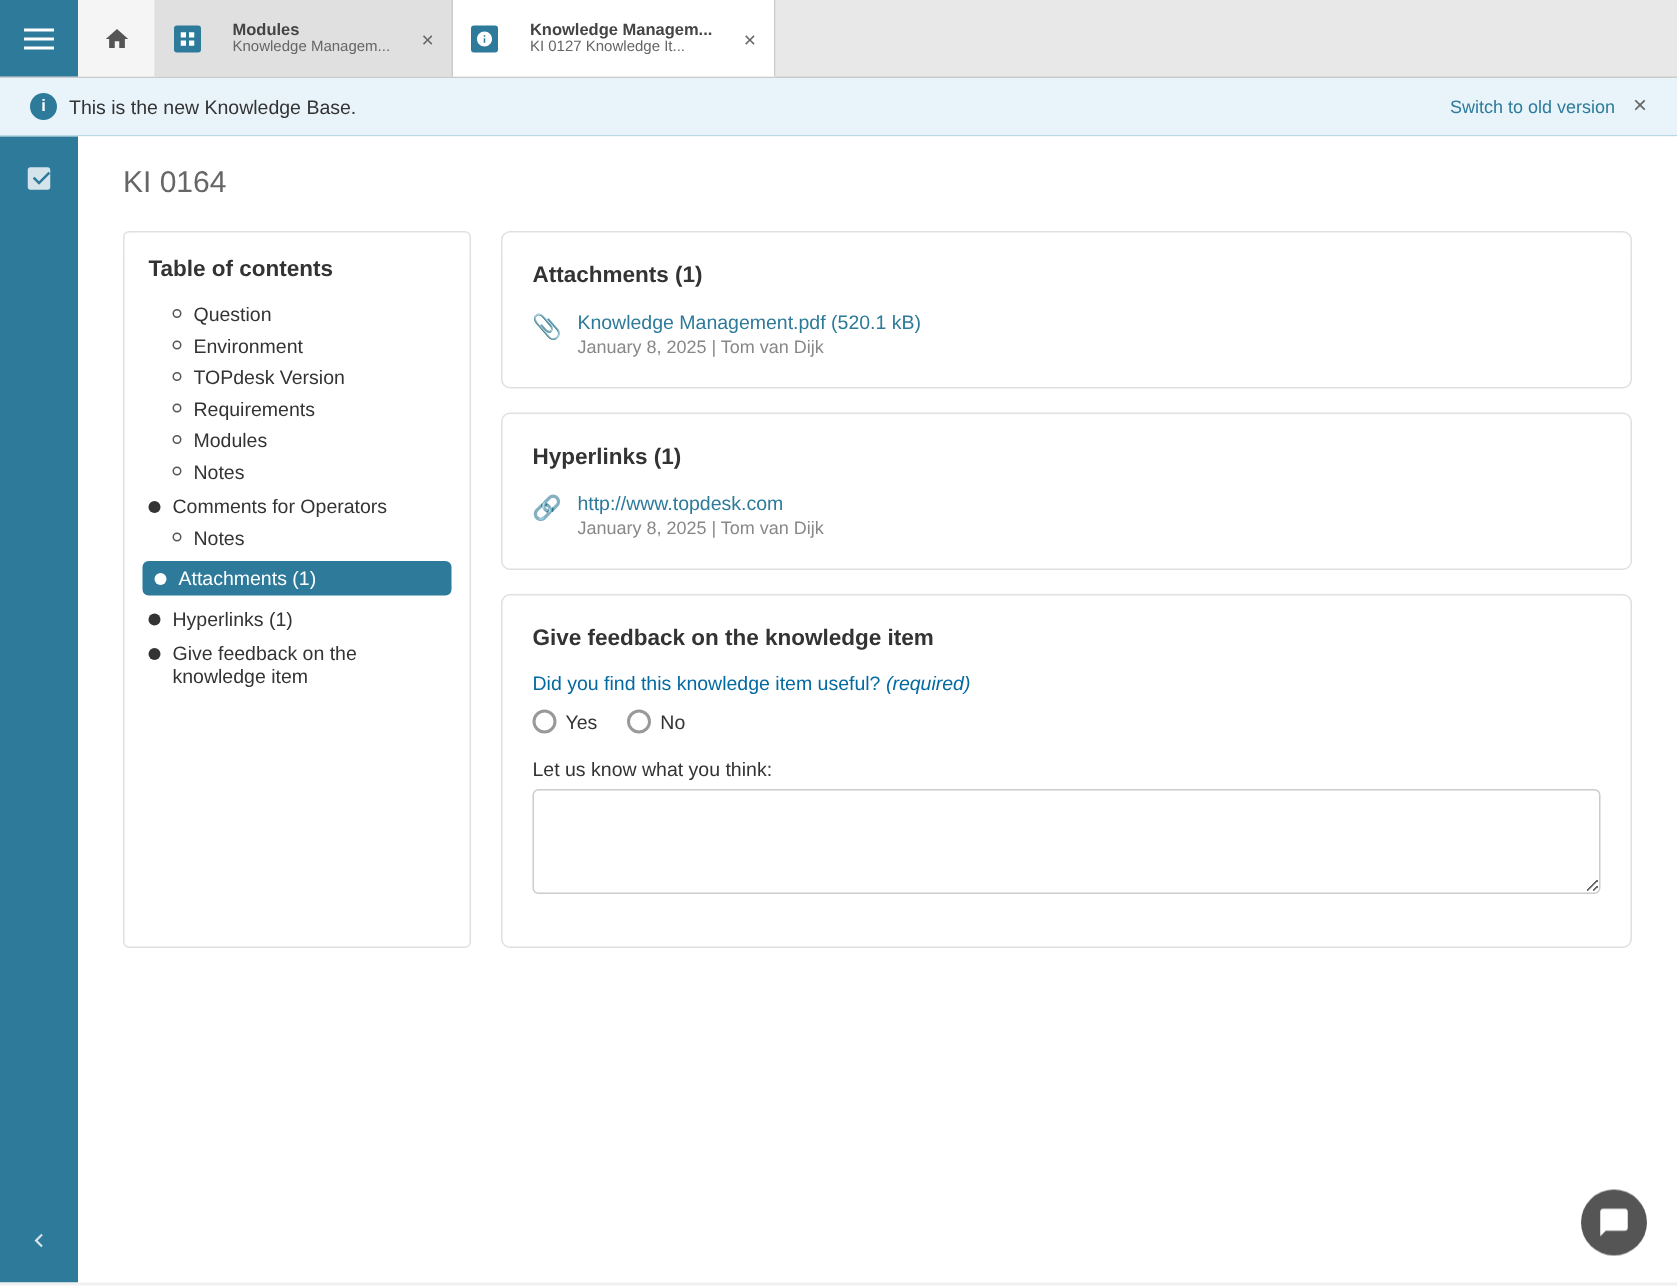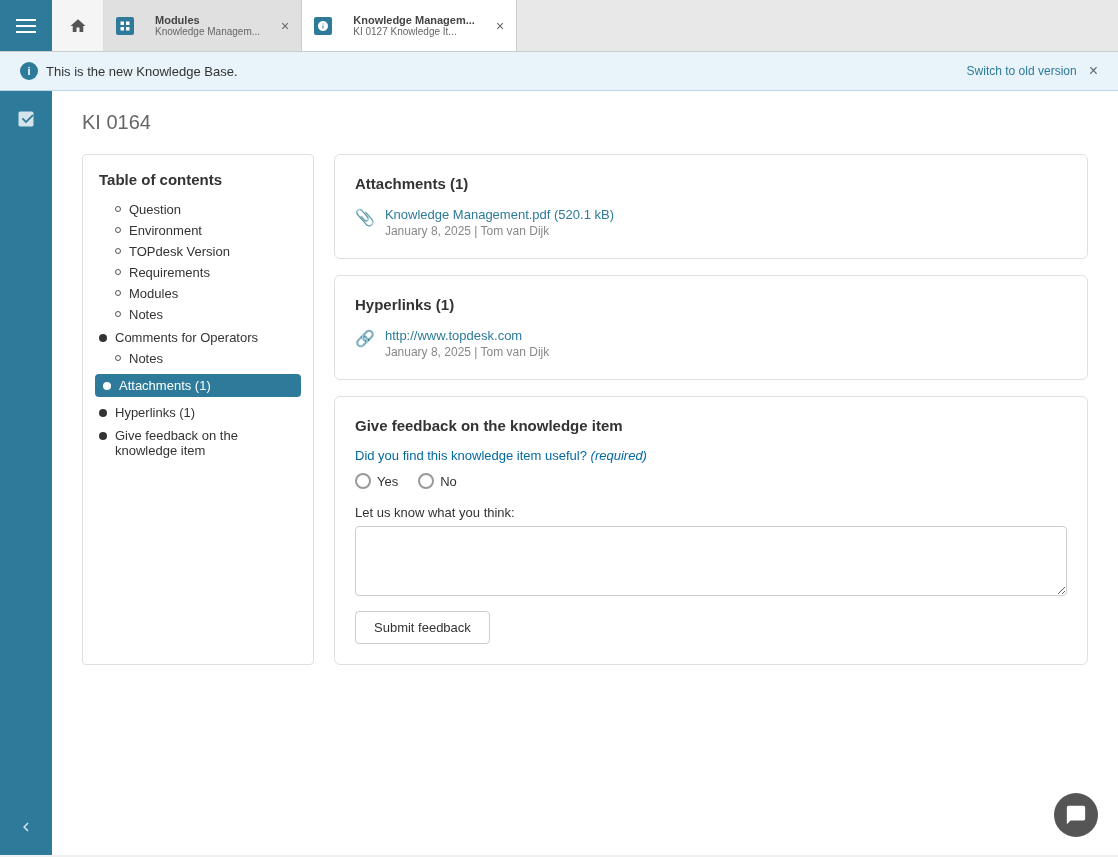--- a/index.html
+++ b/index.html
@@ -362,21 +362,20 @@
               <div class="radio-circle"></div>
               <span class="radio-label">Yes</span>
             </label>
             <label class="radio-option">
               <div class="radio-circle"></div>
               <span class="radio-label">No</span>
             </label>
           </div>
           <div class="feedback-label">Let us know what you think:</div>
           <textarea class="feedback-textarea" style=""></textarea>
-          <button class="submit-btn">Submit feedback</button>
         </div>
       </div>
     </div>
   </div>
 </div>
 
 <div class="chat-fab">
   <svg width="22" height="22" viewBox="0 0 24 24" fill="white">
     <path d="M20 2H4c-1.1 0-2 .9-2 2v18l4-4h14c1.1 0 2-.9 2-2V4c0-1.1-.9-2-2-2z"></path>
   </svg>

